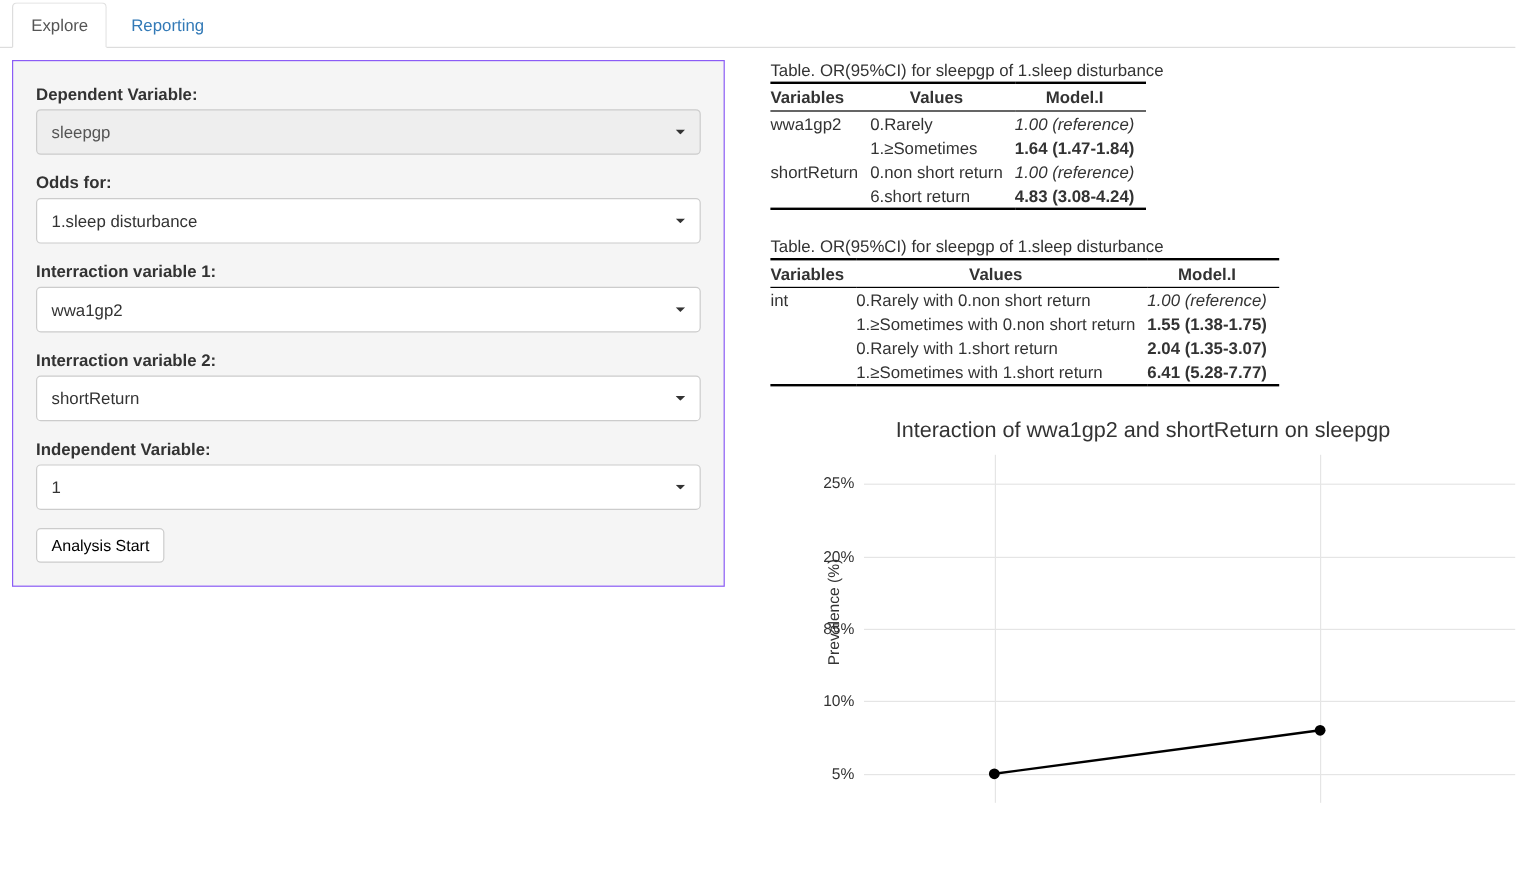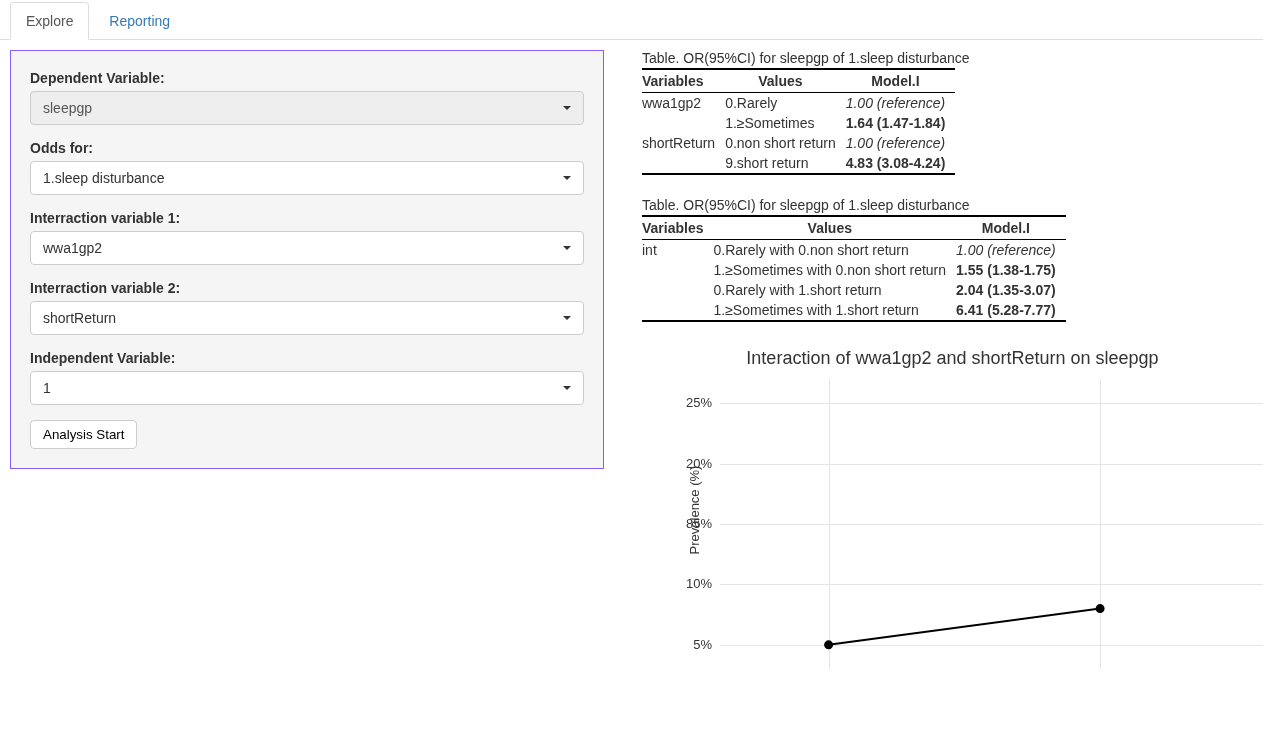--- a/index.html
+++ b/index.html
@@ -53,21 +53,21 @@
   }
   .dropdown-btn {
     display: flex;
     justify-content: space-between;
     align-items: center;
     width: 100%;
     text-align: left;
     background: #fff;
     border: 1px solid #ccc;
     border-radius: 4px;
-    padding: 4px 12px;
+    padding: 18px 12px;
     height: 34px;
     cursor: pointer;
     color: #333;
   }
   .dropdown-btn.disabled {
     background: #eee;
     color: #555;
     cursor: not-allowed;
   }
   .caret {
@@ -249,21 +249,21 @@
               <td>1.≥Sometimes</td>
               <td class="bold">1.64 (1.47-1.84)</td>
             </tr>
             <tr>
               <td>shortReturn</td>
               <td>0.non short return</td>
               <td class="italic">1.00 (reference)</td>
             </tr>
             <tr class="last-row">
               <td></td>
-              <td>9.short return</td>
+              <td>6.short return</td>
               <td class="bold">4.83 (3.08-4.24)</td>
             </tr>
           </tbody>
       </table>
 
       <div class="tbl-caption">Table. OR(95%CI) for sleepgp of 1.sleep disturbance</div>
       <table class="results" id="tbl2">
         <thead>
           <tr>
             <th>Variables</th>

